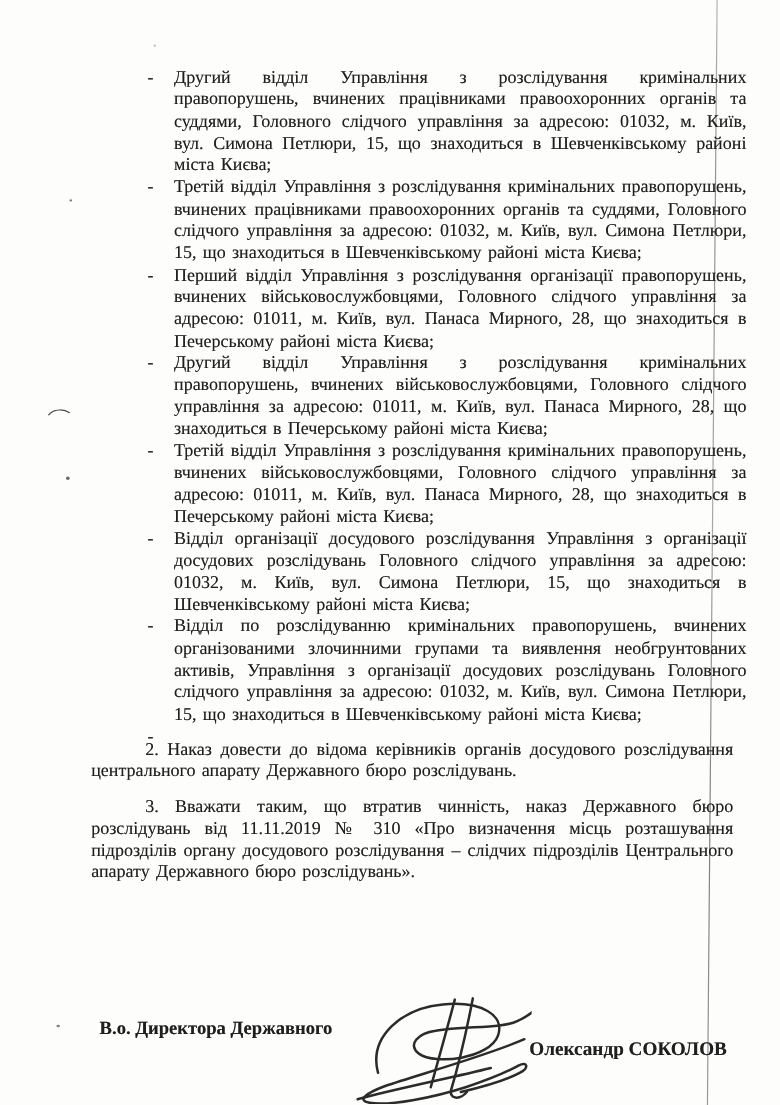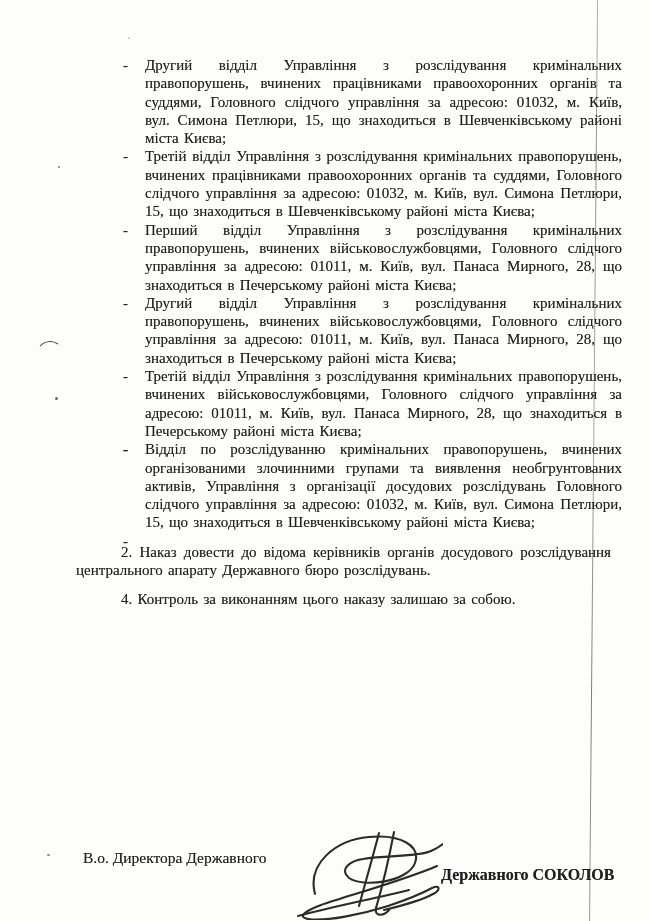--- a/index.html
+++ b/index.html
@@ -56,21 +56,21 @@
     position:absolute;left:58px;top:0;
     font-weight:normal;
   }
   .content p{margin:11px;text-indent:45px;}
   .content p.p3{margin-top:5px;}
   .content p.p4{margin-top:4px;}
 
   .sig-label{
     position:absolute;left:83px;top:844px;
     font-size:15.5px;line-height:27px;
-    font-weight:normal;
+    font-weight:bold;
     text-shadow:0 0 .5px rgba(45,45,45,.6);
   }
   .sig-name{
     position:absolute;left:441px;top:866px;
     font-size:16px;
     font-weight:bold;
     white-space:nowrap;
     text-shadow:0 0 .5px rgba(45,45,45,.6);
   }
   .sig-scribble{
@@ -102,53 +102,54 @@
       <li>
         <span class="dash">-</span>
         <span>Другий відділ Управління з розслідування кримінальних правопорушень, вчинених працівниками правоохоронних органів та суддями, Головного слідчого управління за адресою: 01032, м. Київ, вул. Симона Петлюри, 15, що знаходиться в Шевченківському районі міста Києва;</span>
       </li>
       <li>
         <span class="dash">-</span>
         <span>Третій відділ Управління з розслідування кримінальних правопорушень, вчинених працівниками правоохоронних органів та суддями, Головного слідчого управління за адресою: 01032, м. Київ, вул. Симона Петлюри, 15, що знаходиться в Шевченківському районі міста Києва;</span>
       </li>
       <li>
         <span class="dash">-</span>
-        <span>Перший відділ Управління з розслідування кримінальних правопорушень, вчинених військовослужбовцями, Головного слідчого управління за адресою: 01011, м. Київ, вул. Панаса Мирного, 28, що знаходиться в Печерському районі міста Києва;</span>
+        <span>Перший відділ Управління з розслідування організації правопорушень, вчинених військовослужбовцями, Головного слідчого управління за адресою: 01011, м. Київ, вул. Панаса Мирного, 28, що знаходиться в Печерському районі міста Києва;</span>
       </li>
       <li>
         <span class="dash">-</span>
         <span>Другий відділ Управління з розслідування кримінальних правопорушень, вчинених військовослужбовцями, Головного слідчого управління за адресою: 01011, м. Київ, вул. Панаса Мирного, 28, що знаходиться в Печерському районі міста Києва;</span>
       </li>
       <li>
         <span class="dash">-</span>
         <span>Третій відділ Управління з розслідування кримінальних правопорушень, вчинених військовослужбовцями, Головного слідчого управління за адресою: 01011, м. Київ, вул. Панаса Мирного, 28, що знаходиться в Печерському районі міста Києва;</span>
       </li>
       <li>
         <span class="dash">-</span>
+        <span>Відділ організації досудового розслідування Управління з організації досудових розслідувань Головного слідчого управління за адресою: 01032, м. Київ, вул. Симона Петлюри, 15, що знаходиться в Шевченківському районі міста Києва;</span>
       </li>
       <li>
         <span class="dash">-</span>
         <span>Відділ по розслідуванню кримінальних правопорушень, вчинених організованими злочинними групами та виявлення необгрунтованих активів, Управління з організації досудових розслідувань Головного слідчого управління за адресою: 01032, м. Київ, вул. Симона Петлюри, 15, що знаходиться в Шевченківському районі міста Києва;</span>
       </li>
       <li>
         <span class="dash">-</span>
       </li>
     </ul>
 
     <p class="p2">2. Наказ довести до відома керівників органів досудового розслідування центрального апарату Державного бюро розслідувань.</p>
-    <p class="p4">4. Контроль за виконанням цього наказу залишаю за собою.</p>
+    <p class="p3">3. Вважати таким, що втратив чинність, наказ Державного бюро розслідувань від 11.11.2019 № 310 «Про визначення місць розташування підрозділів органу досудового розслідування – слідчих підрозділів Центрального апарату Державного бюро розслідувань».</p>
   </div>
 
   <div class="sig-label">
     <div>В.о. Директора Державного</div>
   </div>
 
   <svg class="sig-scribble" viewBox="0 0 150 92" aria-hidden="true">
     <path d="M22 66 C14 36 42 12 76 9 C108 6 128 18 122 35 C115 54 70 60 56 50 C46 42 56 33 70 31 C94 27 126 29 138 23 C147 19 154 13 158 9"></path>
     <path d="M86 5 C80 28 72 56 66 78"></path>
     <path d="M101 4 C96 30 89 60 83 80 C81 88 90 89 96 82"></path>
     <path d="M144 38 C112 52 54 68 28 77 C12 83 4 89 15 91 C32 94 70 86 95 78 C113 72 128 66 139 60 C147 56 148 62 140 66 C129 72 108 78 91 82"></path>
     <path d="M5 88 C34 80 84 70 116 62"></path>
   </svg>
 
-  <div class="sig-name">Державного СОКОЛОВ</div>
+  <div class="sig-name">Олександр СОКОЛОВ</div>
 
 </div>
 
 </body></html>

